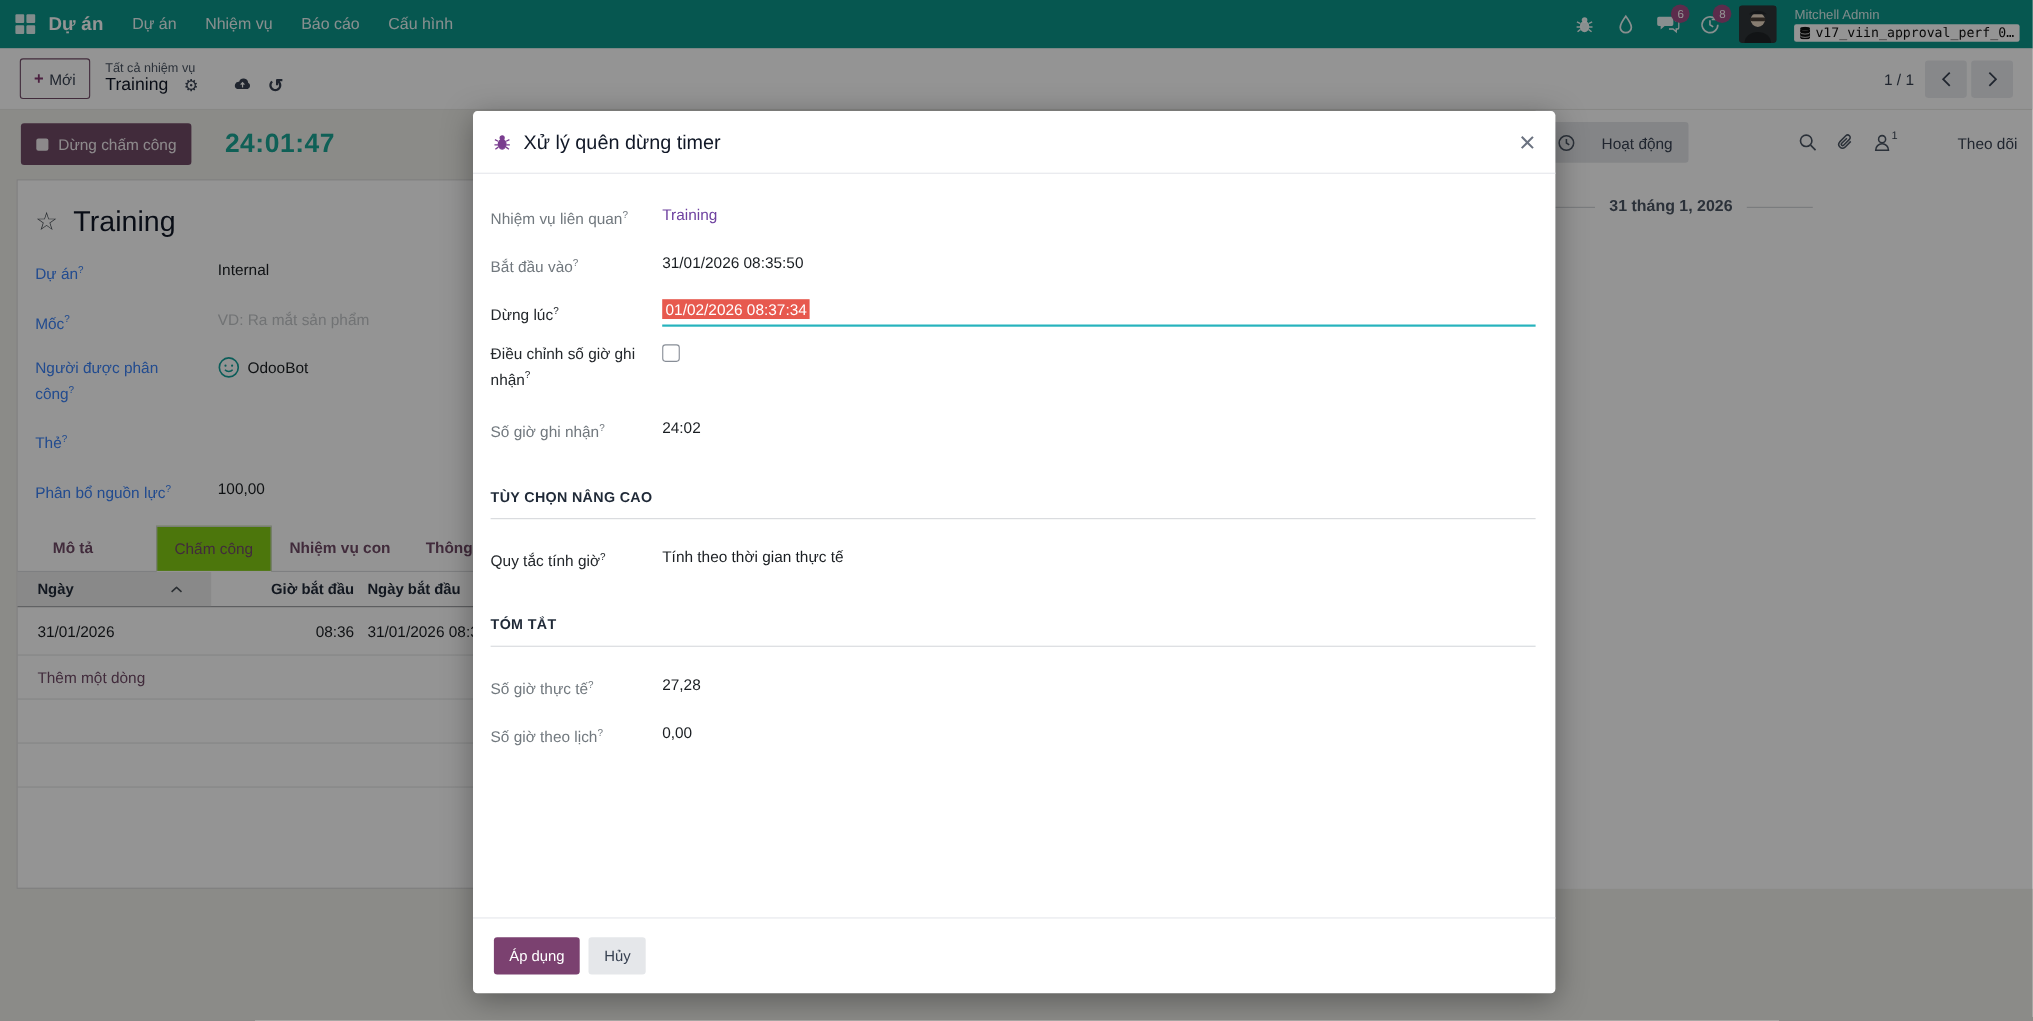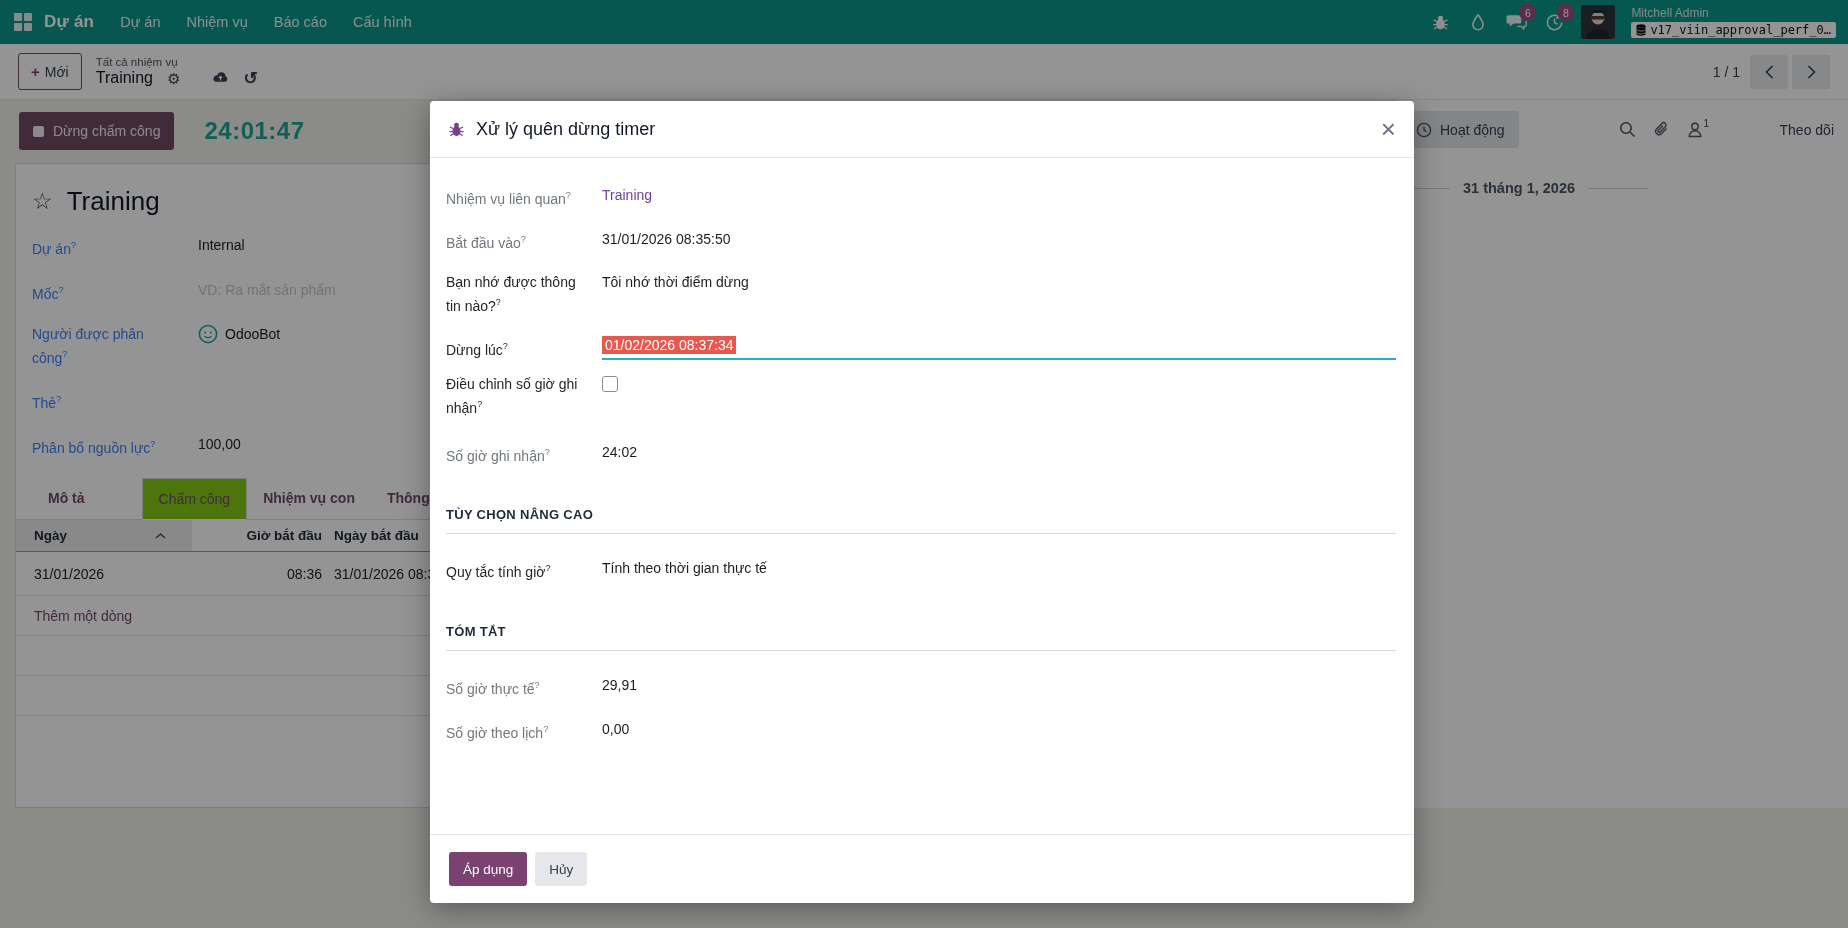--- a/index.html
+++ b/index.html
@@ -77,21 +77,21 @@
   .ts-row { display:flex; height:44px; border-bottom:1px solid #e3e4e6; font-size:14px; color:#1a1e22; align-items:center; cursor:pointer; }
   .td-date { width:176px; padding-left:18px; }
   .td-start-time { width:130px; text-align:right; }
   .td-start-date { flex:1; padding-left:12px; white-space:nowrap; overflow:hidden; }
   .ts-add { height:40px; display:flex; align-items:center; padding-left:18px; font-size:14px; color:#714B67; border-bottom:1px solid #e3e4e6; cursor:pointer; }
   .ts-empty { height:40px; border-bottom:1px solid #e3e4e6; }
 
   .chatter { position:absolute; left:1396px; top:0; width:452px; height:708px; background:#fff; }
   .chatter-top { display:flex; align-items:center; padding:11px 10px 0 6px; }
   .btn-activity { height:37px; padding:0 14px; background:#e4e6e9; border:none; border-radius:3px; font-size:14px;
-                  color:#374151; display:flex; align-items:center; gap:8px; cursor:pointer; font-family:inherit; }
+                  color:#374151; display:flex; align-items:center; gap:24px; cursor:pointer; font-family:inherit; }
   .chat-icons { display:flex; align-items:center; gap:18px; margin-left:100px; }
   .ch-ico { display:flex; align-items:flex-start; cursor:pointer; color:#4b5563; }
   .ch-count { font-size:10px; color:#374151; margin:-3px 0 0 1px; }
   .follow { margin-left:auto; font-size:14px; color:#374151; cursor:pointer; padding-right:4px; }
   .date-sep { display:flex; align-items:center; margin:32px 160px 0 8px; }
   .date-sep .line-l { width:46px; height:1px; background:#cfd2d6; }
   .date-sep .line-r { width:60px; height:1px; background:#cfd2d6; }
   .date-sep span { font-size:14.5px; font-weight:700; color:#4b5563; padding:0 13px; white-space:nowrap; }
 
   
@@ -352,24 +352,20 @@
 
     <div class="m-body">
       <div class="m-row">
         <span class="m-label muted"><span>Nhiệm vụ liên quan</span><sup>?</sup></span>
         <span class="m-link">Training</span>
       </div>
       <div class="m-row">
         <span class="m-label muted"><span>Bắt đầu vào</span><sup>?</sup></span>
         <span class="m-val">31/01/2026 08:35:50</span>
       </div>
-      <div class="m-row">
-        <span class="m-label"><span>Bạn nhớ được thông tin nào?</span><sup>?</sup></span>
-        <span class="m-val">Tôi nhớ thời điểm dừng</span>
-      </div>
       <div class="m-row input-row">
         <span class="m-label"><span>Dừng lúc</span><sup>?</sup></span>
         <div class="m-input">
           <span class="m-selected">01/02/2026 08:37:34</span>
         </div>
       </div>
       <div class="m-row checkbox-row">
         <span class="m-label"><span>Điều chỉnh số giờ ghi nhận</span><sup>?</sup></span>
         <span class="m-checkbox"></span>
       </div>
@@ -384,21 +380,21 @@
       <div class="m-row">
         <span class="m-label"><span>Quy tắc tính giờ</span><sup>?</sup></span>
         <span class="m-val">Tính theo thời gian thực tế</span>
       </div>
 
       <div class="m-section">
         <span>TÓM TẮT</span>
       </div>
       <div class="m-row">
         <span class="m-label muted"><span>Số giờ thực tế</span><sup>?</sup></span>
-        <span class="m-val">29,91</span>
+        <span class="m-val">27,28</span>
       </div>
       <div class="m-row">
         <span class="m-label muted"><span>Số giờ theo lịch</span><sup>?</sup></span>
         <span class="m-val">0,00</span>
       </div>
     </div>
 
     <div class="m-footer">
       <button class="btn-apply">Áp dụng</button>
       <button class="btn-cancel">Hủy</button>

